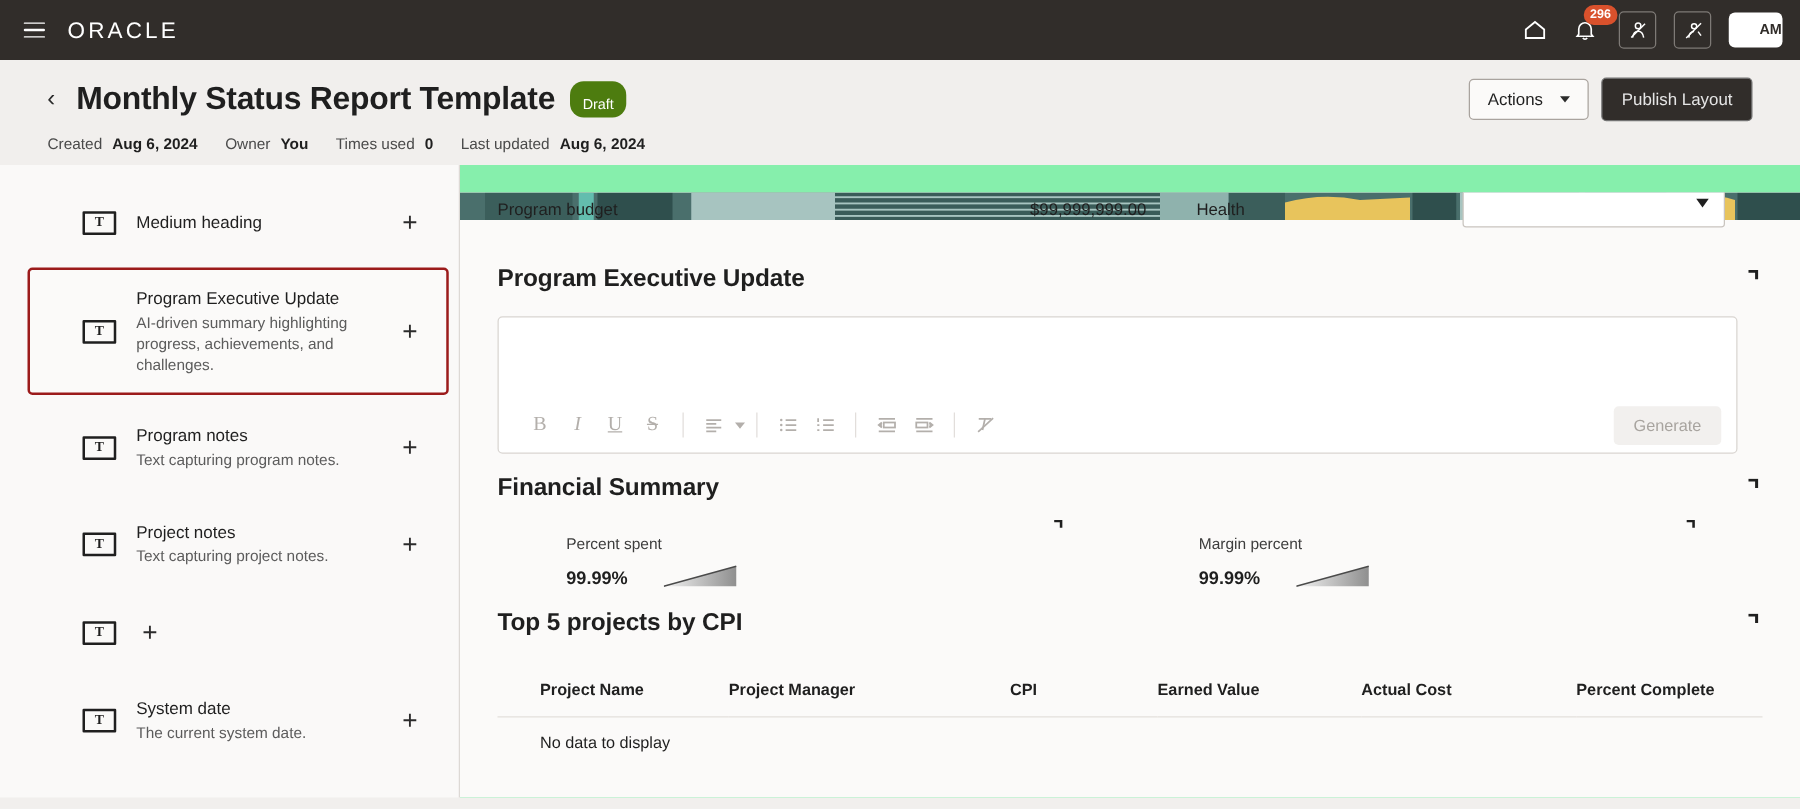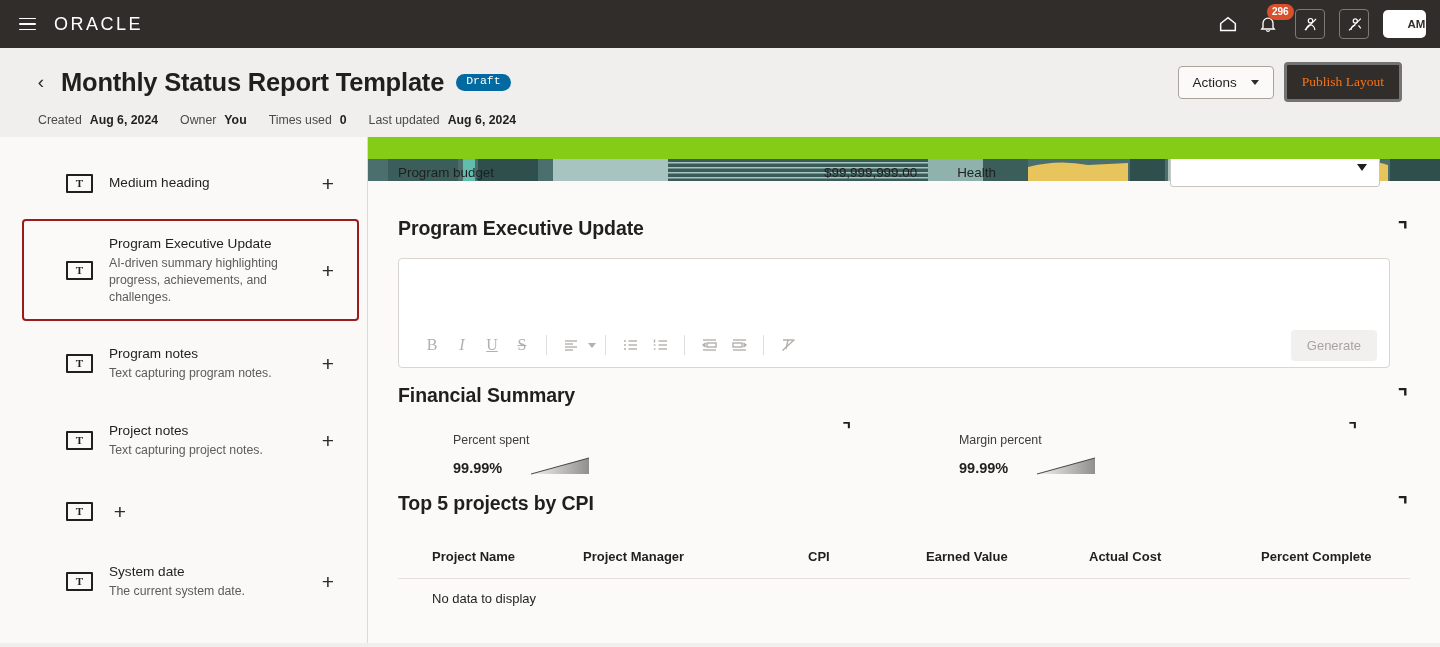--- a/index.html
+++ b/index.html
@@ -47,37 +47,37 @@
 
   
   .sub-header { background: #f1efed; padding: 14px 38px 10px 30px; }
   .title-row { display: flex; align-items: center; }
   .back-chevron {
     width: 22px; height: 22px; display:flex; align-items:center; justify-content:center;
     cursor:pointer; color:#2b2b2b; font-size: 19px; margin-right: 9px;
   }
   .page-title { font-size: 25.5px; font-weight: 700; color: #1f1f1f; letter-spacing: -0.2px; }
   .status-badge {
-    margin-left: 12px; background: #0369a1; color: #fff; font-size: 11.5px;
-    padding: 0 10px 4px; border-radius: 11px; font-weight: 400; font-family: Liberation Mono, monospace;
+    margin-left: 12px; background: #4d7c0f; color: #fff; font-size: 11.5px;
+    padding: 13px 10px 4px; border-radius: 11px; font-weight: 400;
   }
   .meta-row { margin-top: 11px; margin-left: 8px; display: flex; gap: 8px; align-items: center;
               font-size: 12.3px; color: #3d3d3d; }
   .meta-label { color: #4a4a4a; }
   .meta-value { font-weight: 700; color: #1f1f1f; margin-right: 14px; }
   .header-actions { margin-left: auto; display: flex; gap: 10px; align-items:center; }
   .btn-actions {
     background: #fbfaf9; border: 1px solid #a9a39e; border-radius: 4px;
     padding: 8px 14px; font-size: 13.5px; color: #1f1f1f; cursor: pointer;
     display:flex; align-items:center; gap: 14px; font-family:"Liberation Sans",sans-serif;
   }
   .btn-publish {
-    background: #312d2a; border: 3px solid #737373; border-radius: 4px;
-    padding: 9px 15px; font-size: 13.5px; color: #f97316; cursor: pointer; font-weight: 400;
-    font-family:Liberation Serif, serif;
+    background: #312d2a; border: 1px solid #737373; border-radius: 4px;
+    padding: 9px 15px; font-size: 13.5px; color: #e5e5e5; cursor: pointer; font-weight: 400;
+    font-family:Liberation Sans, sans-serif;
   }
   .caret-dn { width:0;height:0;border-left:4.5px solid transparent;border-right:4.5px solid transparent;border-top:5px solid #2b2b2b; }
 
   
   .body-wrap { display: flex; height: calc(647px - 48px - 93px); position: relative; }
 
   
   .sidebar {
     width: 368px; background: #faf9f8; border-right: 1px solid #ddd9d5;
     overflow: hidden; position: relative; padding-top: 18px;
@@ -98,21 +98,21 @@
   .side-text { flex: 1 1 auto; padding-right: 12px; }
   .side-title { font-size: 13.6px; color: #1f1f1f; line-height: 1.35; }
   .side-desc { font-size: 12.3px; color: #5c5c5c; line-height: 1.35; margin-top: 2px; }
   .side-plus {
     flex: 0 0 auto; width: 22px; height: 22px; cursor: pointer;
     display:flex; align-items:center; justify-content:center;
     font-size: 21px; color: #2b2b2b; font-weight: 300; line-height: 1;
   }
 
   
-  .main-col { flex: 1 1 auto; position: relative; background: #84cc16; overflow:hidden; }
+  .main-col { flex: 1 1 auto; position: relative; background: #86efac; overflow:hidden; }
   .canvas {
     position: absolute; top: 22px; left: 0; right: 0; bottom: 0;
     background: #fbfaf9; overflow: hidden;
   }
   
   .banner {
     position: absolute; top: 0; left: 0; right: 0; height: 22px; overflow: hidden;
     background: #3f5f5d;
   }
   .banner svg { display:block; width: 100%; height: 22px; }

